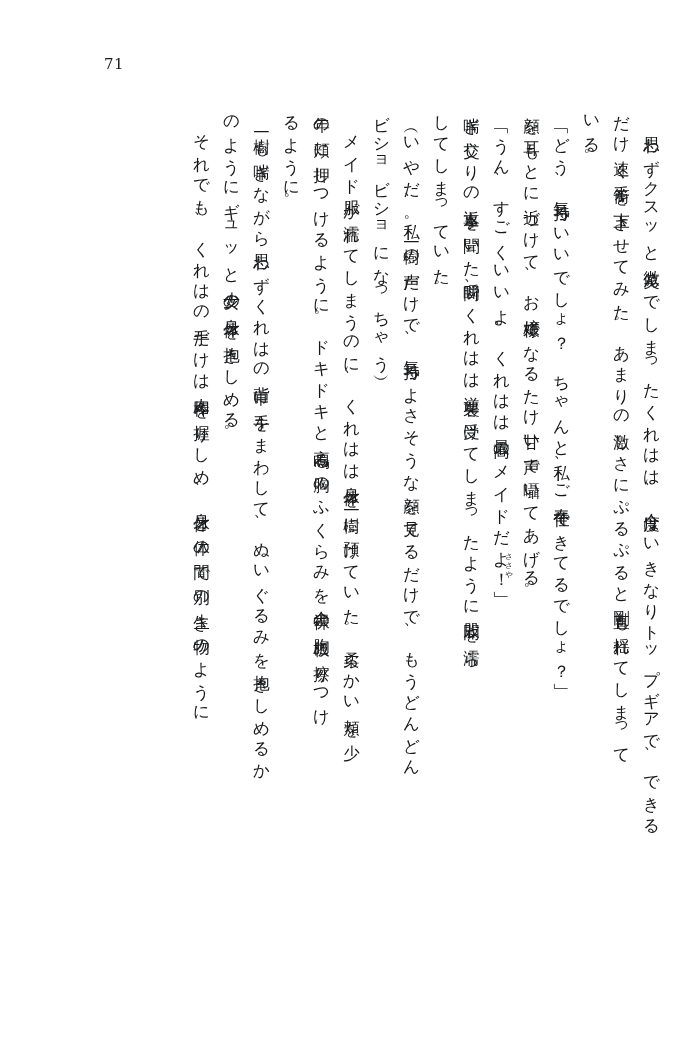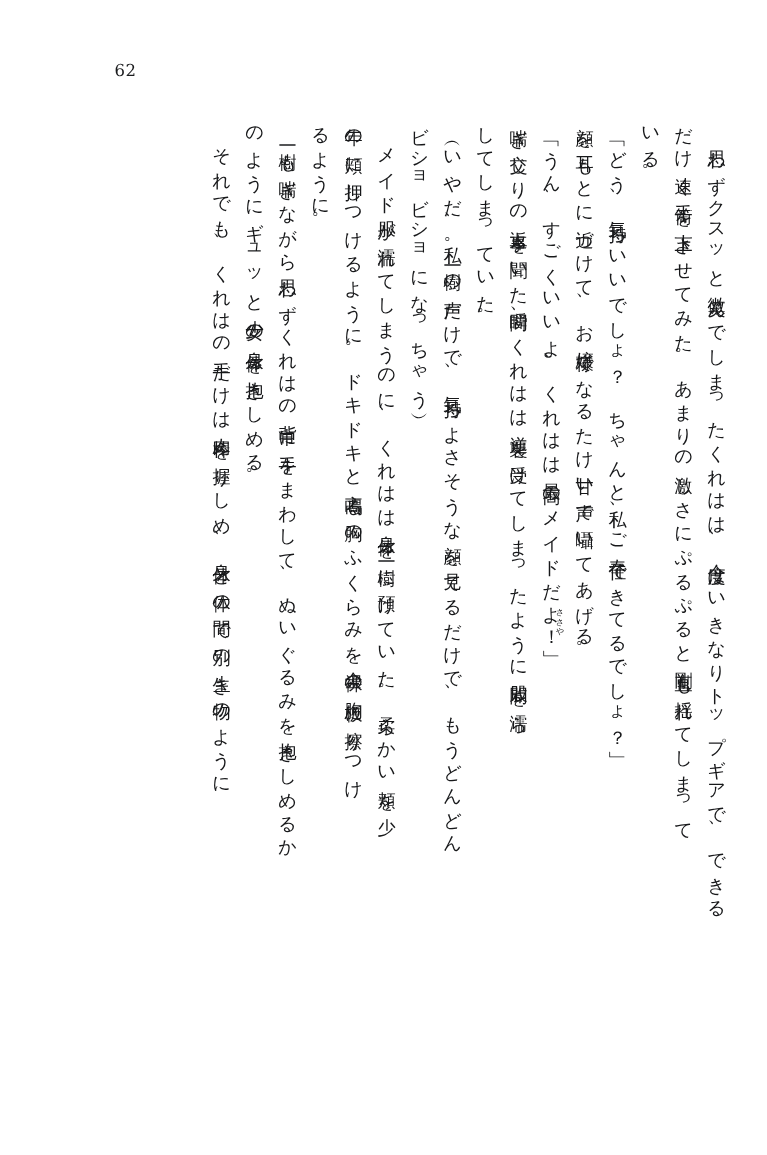--- a/index.html
+++ b/index.html
@@ -68,21 +68,21 @@
     writing-mode: vertical-rl;
     text-orientation: upright;
     color: #17181a;
   }
 </style>
 </head>
 <body>
 
 <div class="page">
 
-  <div class="page-number">62</div>
+  <div class="page-number">71</div>
 
   <div class="text-body">
       <div class="vline indent">思わずクスッと微笑んでしまったくれはは、今度はいきなりトップギアで、できる</div>
       <div class="vline">だけ速く手筒を上下させてみた。あまりの激しさにぷるぷると剛直も揺れてしまって</div>
       <div class="vline">いる。</div>
       <div class="vline indent">「どう、気持ちいいでしょ？　ちゃんと私、ご奉仕できてるでしょ？」</div>
       <div class="vline" style="position: relative;">顔を耳もとに近づけて、お嬢様でなるたけ甘い声で囁いてあげる。<span class="ruby-mark" style="top: 443.9px; left: -4px;">ささや</span></div>
       <div class="vline indent">「うん、すごくいいよ、くれはは最高のメイドだよ！」</div>
       <div class="vline">喘ぎ交じりの返事を聞いた瞬間、くれはは逆襲を受けてしまったように股間を濡ら</div>
       <div class="vline">してしまっていた。</div>

